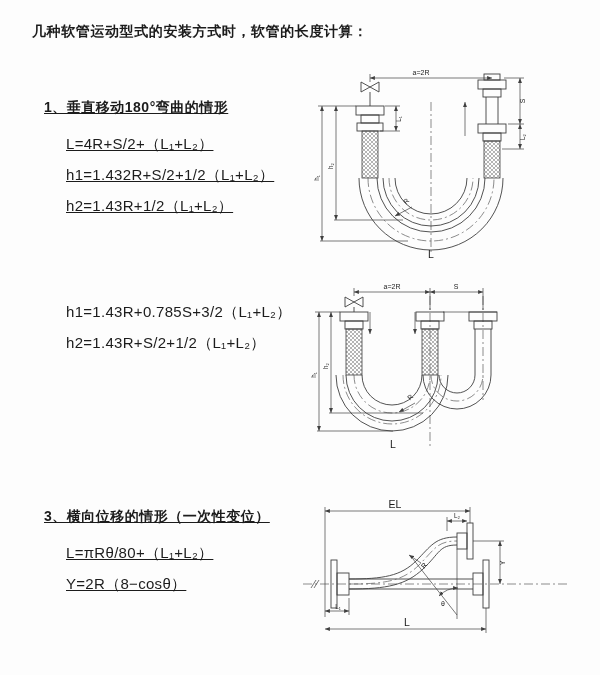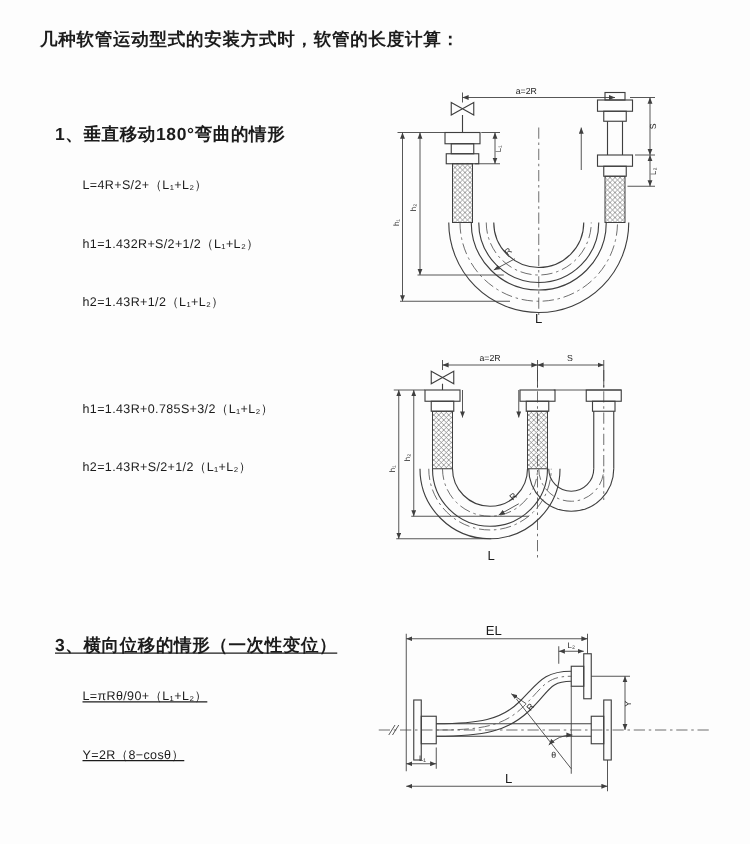--- a/index.html
+++ b/index.html
@@ -6,25 +6,25 @@
   body{
     width:600px;height:675px;position:relative;background:#fdfdfd;
     font-family:"Liberation Sans","DejaVu Sans",sans-serif;color:#1c1c1c;
     overflow:hidden;
   }
   .page-title{
     position:absolute;left:32px;top:23px;
     font-size:14px;font-weight:700;letter-spacing:0.6px;text-align:center;
   }
   .section{position:absolute;}
-  .sec-1{left:44px;top:99px;}
+  .sec-1{left:44px;top:99px;text-decoration:underline;}
   .sec-2{left:44px;top:296px;}
   .sec-3{left:44px;top:508px;text-decoration:underline;}
   .heading{font-size:14px;font-weight:700;letter-spacing:0.5px;margin:0 0 11px 0;}
-  .formula{font-size:10px;margin:16px 0 0 22px;line-height:31px;letter-spacing:0.3px;}
+  .formula{font-size:15px;margin:0 0 0 22px;line-height:31px;letter-spacing:0.3px;}
   .diagram{position:absolute;}
   .dg-1{left:308px;top:66px;}
   .dg-2{left:303px;top:280px;}
   .dg-3{left:295px;top:497px;}
   
   .s{stroke:#3f3f3f;stroke-width:0.9;fill:none;}
   .dim{stroke:#3f3f3f;stroke-width:0.7;fill:none;}
   .cl{stroke:#5a5a5a;stroke-width:0.7;fill:none;stroke-dasharray:9 3 2 3;}
   .braid{stroke:#3f3f3f;stroke-width:0.8;}
   .dl{font-size:7px;fill:#1c1c1c;font-family:"Liberation Sans","DejaVu Sans",sans-serif;}
@@ -43,21 +43,21 @@
   <div class="formula">h2=1.43R+1/2（L₁+L₂）</div>
 </div>
 
 <div class="section sec-2">
   <div class="formula">h1=1.43R+0.785S+3/2（L₁+L₂）</div>
   <div class="formula">h2=1.43R+S/2+1/2（L₁+L₂）</div>
 </div>
 
 <div class="section sec-3">
   <div class="heading">3、横向位移的情形（一次性变位）</div>
-  <div class="formula">L=πRθ/90+（L₁+L₂）</div>
+  <div class="formula">L=πRθ/80+（L₁+L₂）</div>
   <div class="formula">Y=2R（8−cosθ）</div>
 </div>
 
 <svg class="diagram dg-1" width="255" height="194" viewBox="0 0 255 194">
   <defs>
     <marker id="a1" viewBox="0 0 10 8" refX="10" refY="4" markerWidth="7" markerHeight="6" orient="auto-start-reverse">
       <path d="M0,0 L10,4 L0,8 z" fill="#3f3f3f"></path>
     </marker>
     <pattern id="b1" patternUnits="userSpaceOnUse" width="4" height="4">
       <path d="M0,4 L4,0 M0,0 L4,4" stroke="#6a6a6a" stroke-width="0.5"></path>

